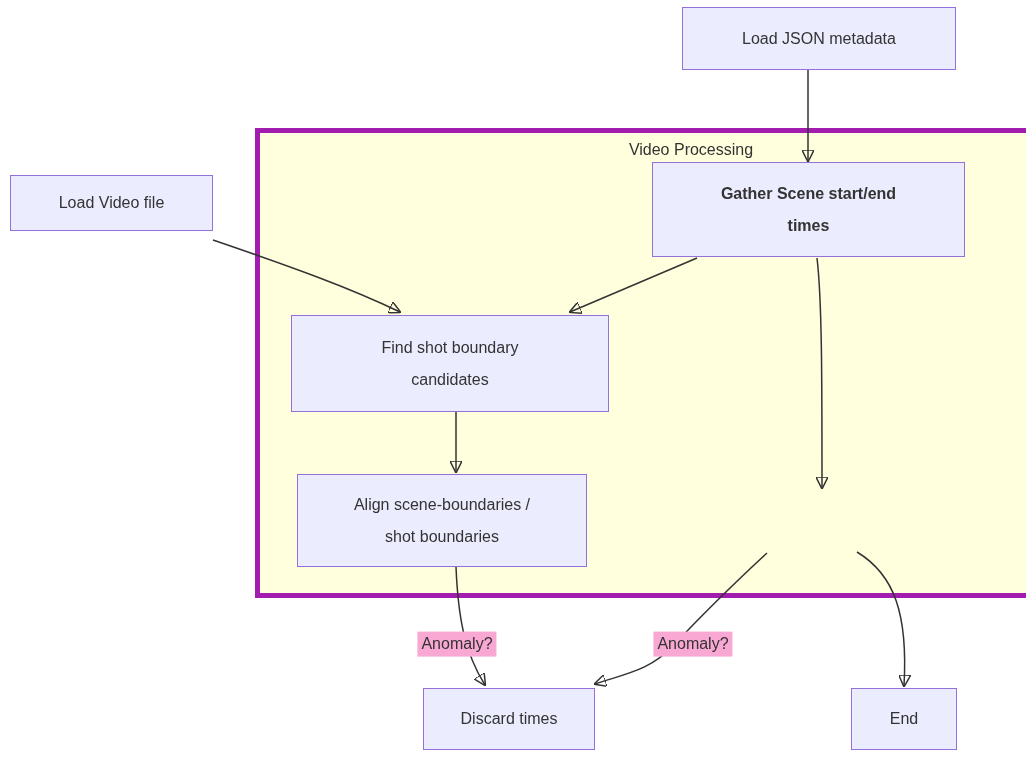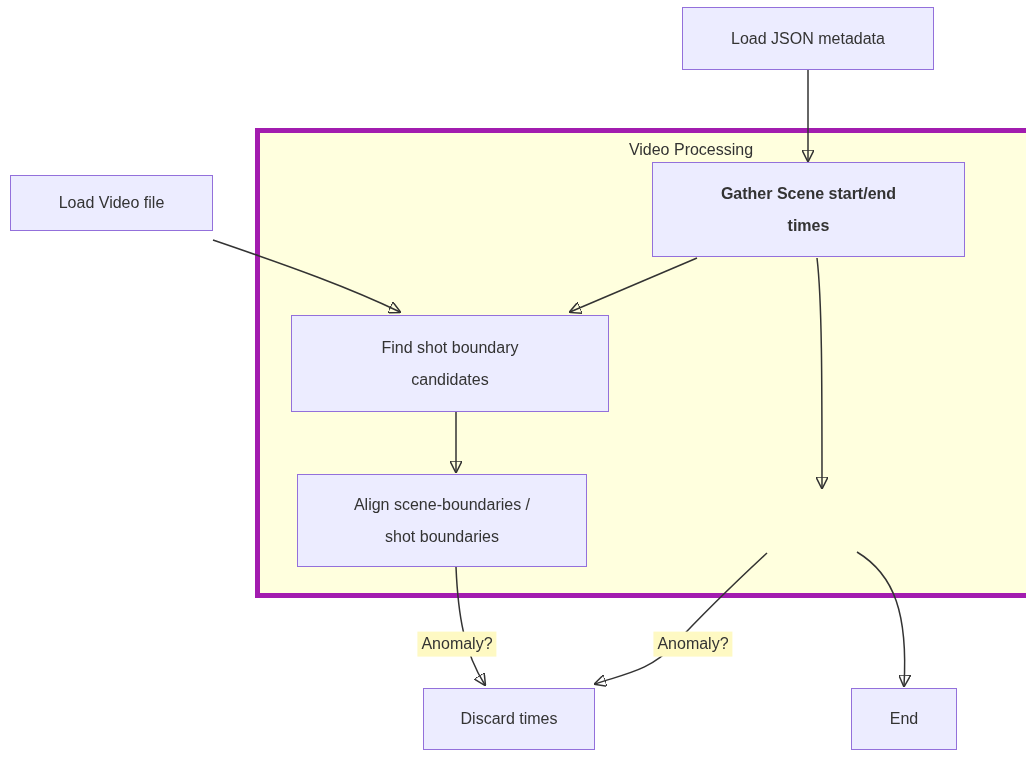--- a/index.html
+++ b/index.html
@@ -47,21 +47,21 @@
     text-align: center;
     color: #333333;
     font-size: 16px;
     line-height: 2;
     z-index: 2;
     white-space: pre-line;
   }
 
   .edge-label {
     position: absolute;
-    background: #fef9c3;
+    background: #f9a8d4;
     color: #333333;
     font-size: 16px;
     line-height: 1.3;
     padding: 2px 4px;
     z-index: 2;
     transform: translate(-50%, -50%);
     white-space: nowrap;
   }
 </style>
 </head>
@@ -82,21 +82,21 @@
     <path d="M808,70 L808,161" marker-end="url(#arrow)"></path>
     <path d="M213,240 C295,268 350,288 400,312" marker-end="url(#arrow)"></path>
     <path d="M697,258 L570,312" marker-end="url(#arrow)"></path>
     <path d="M817,258 C822,300 822,380 822,488" marker-end="url(#arrow)"></path>
     <path d="M456,412 L456,472" marker-end="url(#arrow)"></path>
     <path d="M456,567 C458,615 464,652 485,685" marker-end="url(#arrow)"></path>
     <path d="M767,553 C726,591 700,617 673,646 C650,670 628,673 595,684" marker-end="url(#arrow)"></path>
     <path d="M857,552 C895,575 908,615 904,686" marker-end="url(#arrow)"></path>
   </svg>
 
-  <div class="node" style="left:682px; top:7px; width:252px; height:63px;">Load JSON metadata</div>
+  <div class="node" style="left:682px; top:7px; width:274px; height:63px;">Load JSON metadata</div>
 
   <div class="node" style="left:10px; top:175px; width:203px; height:56px;">Load Video file</div>
 
   <div class="node" style="left:652px; top:162px; width:313px; height:95px;font-weight:bold;">Gather Scene start/end
 times</div>
 
   <div class="node" style="left:291px; top:315px; width:318px; height:97px;">Find shot boundary
 candidates</div>
 
   <div class="node" style="left:297px; top:474px; width:290px; height:93px;">Align scene-boundaries /

